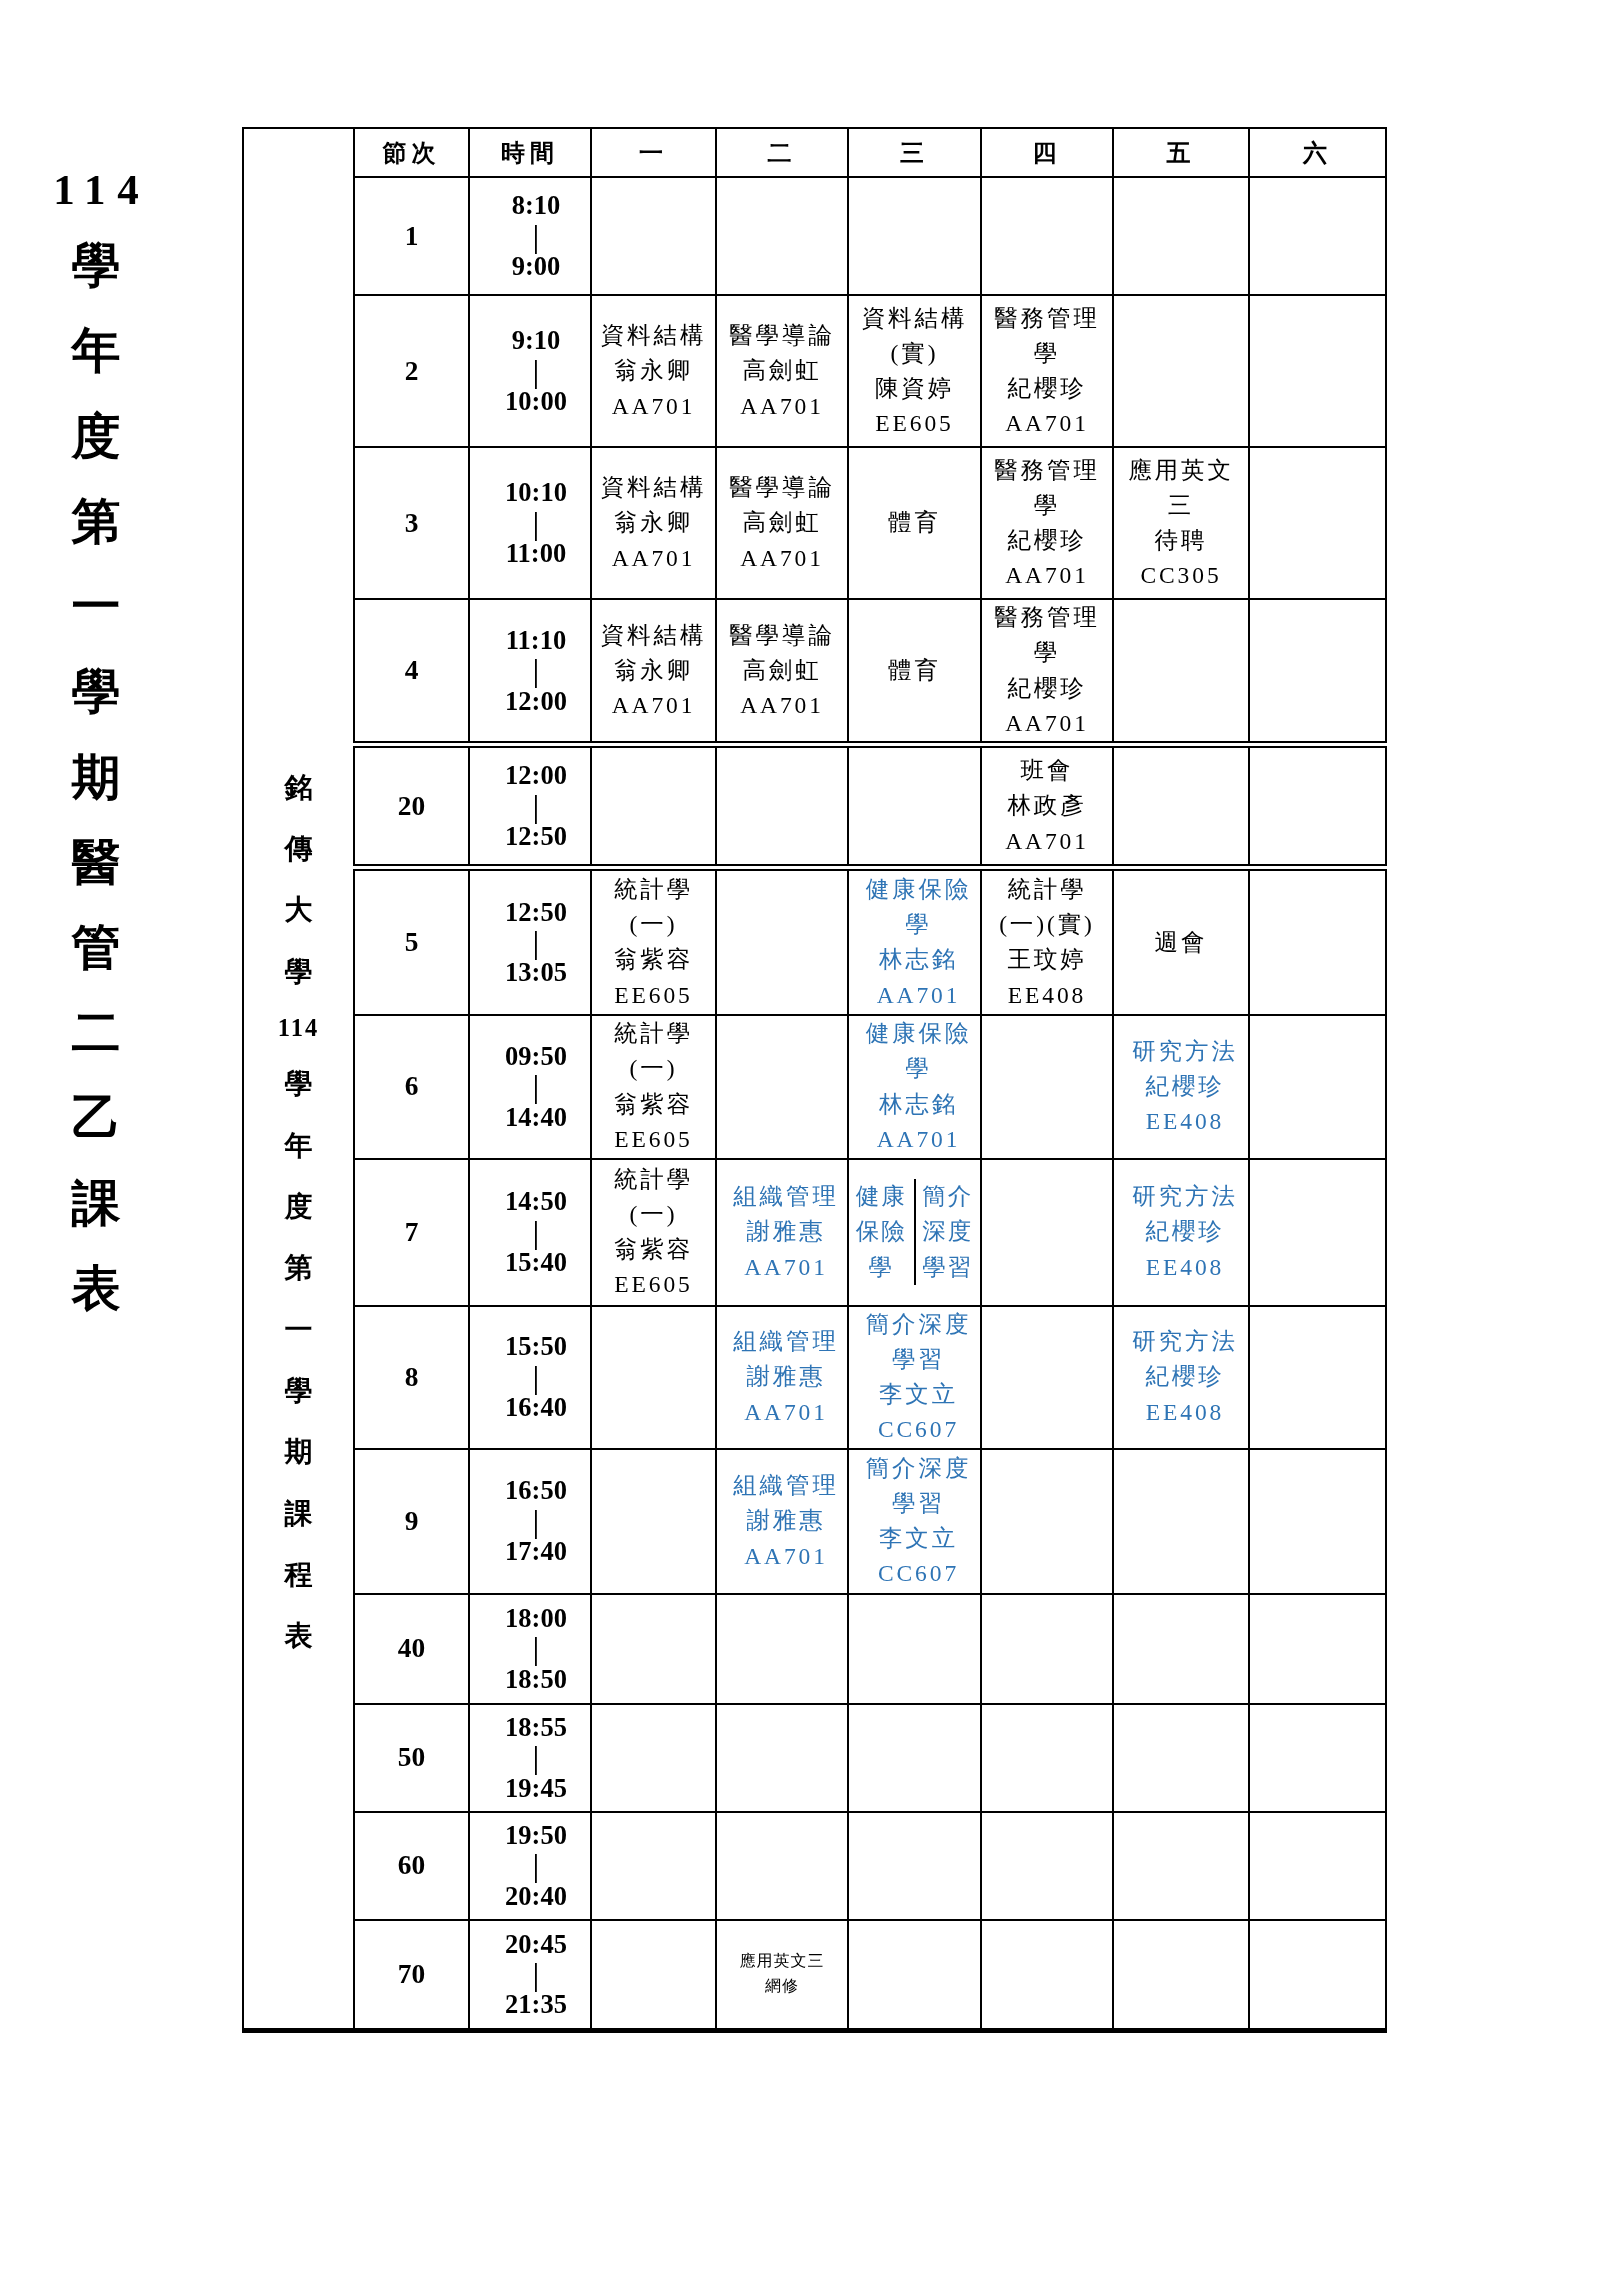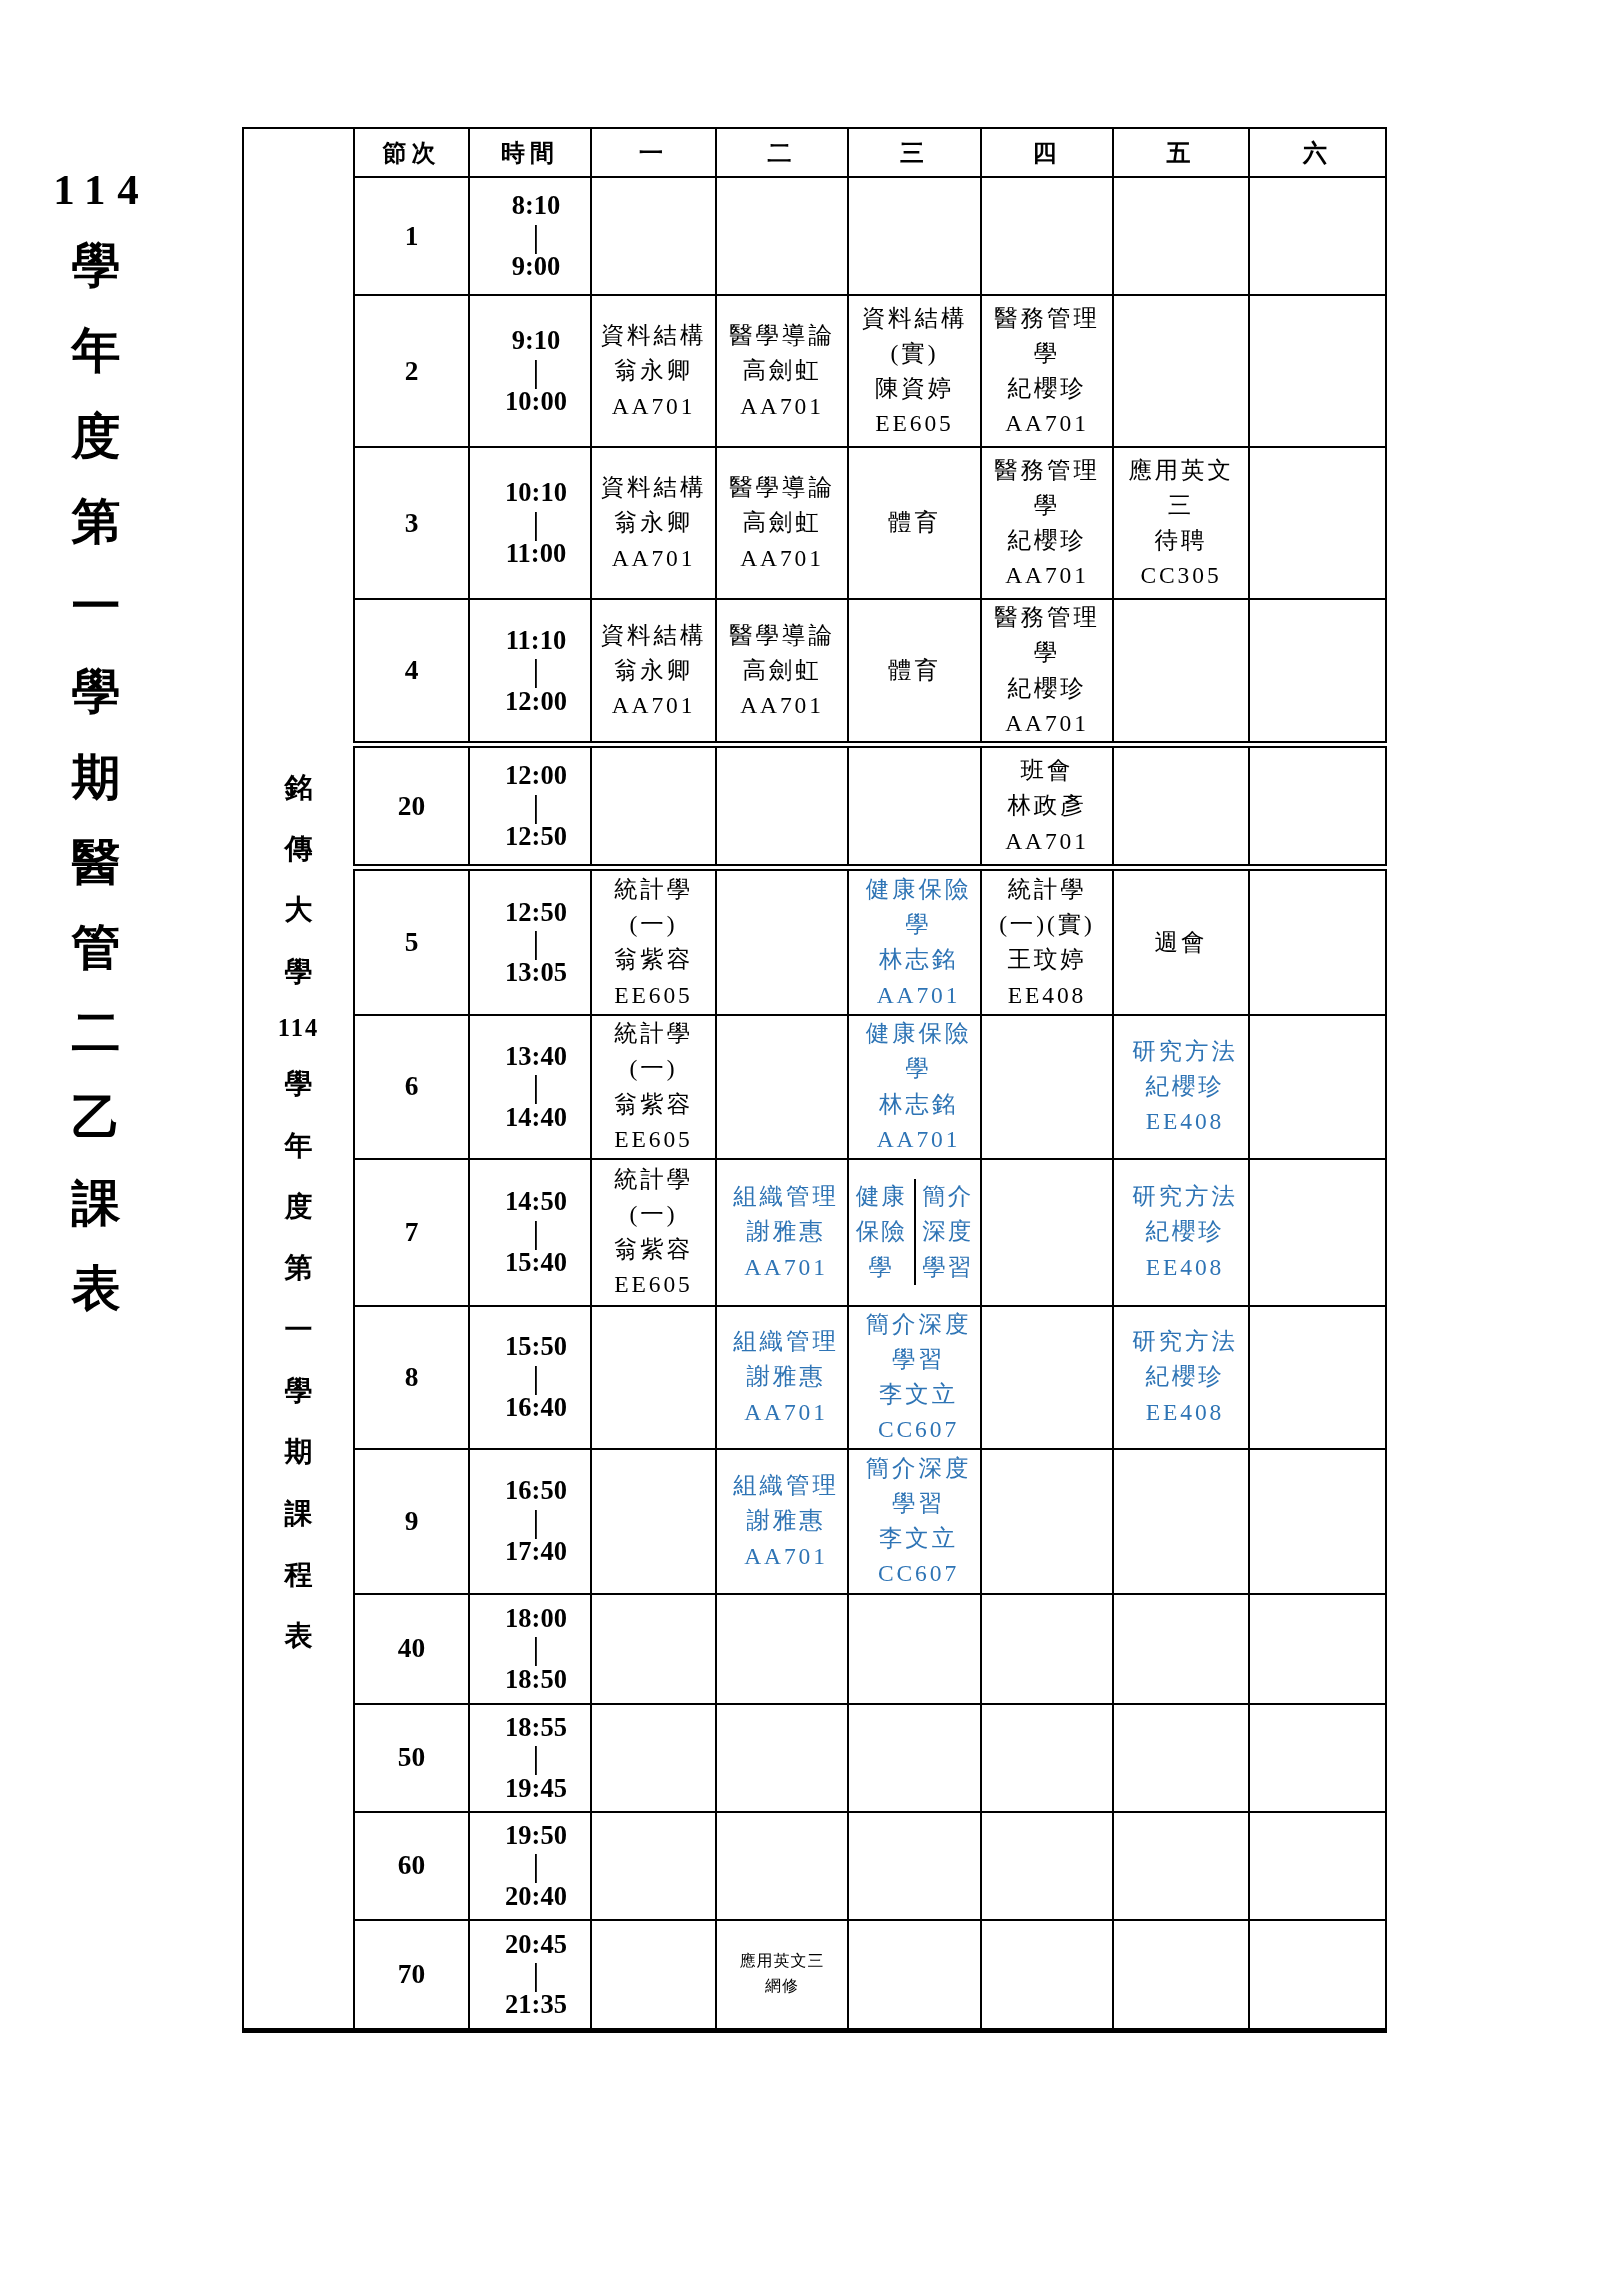--- a/index.html
+++ b/index.html
@@ -325,21 +325,21 @@
             <div class="course">
               <div>週會</div>
             </div>
           </td>
           <td></td>
         </tr>
         <tr style="height: 144px;">
           <td class="period">6</td>
           <td>
             <div class="timewrap">
-              <span>13:40</span>
+              <span>09:50</span>
               <span class="bar">|</span>
               <span>14:40</span>
             </div>
           </td>
           <td>
             <div class="course">
               <div>統計學</div>
               <div>(一)</div>
               <div>翁紫容</div>
               <div>EE605</div>

